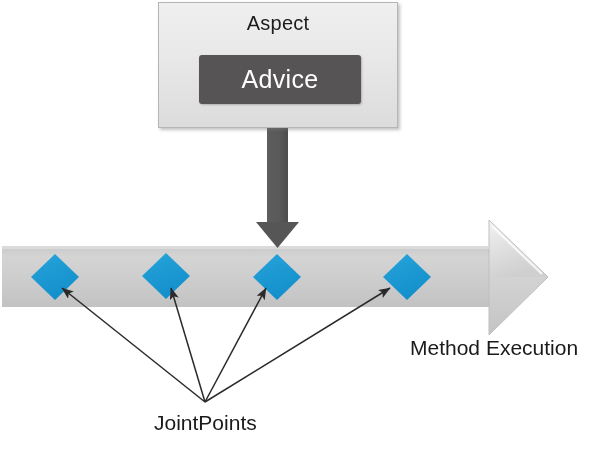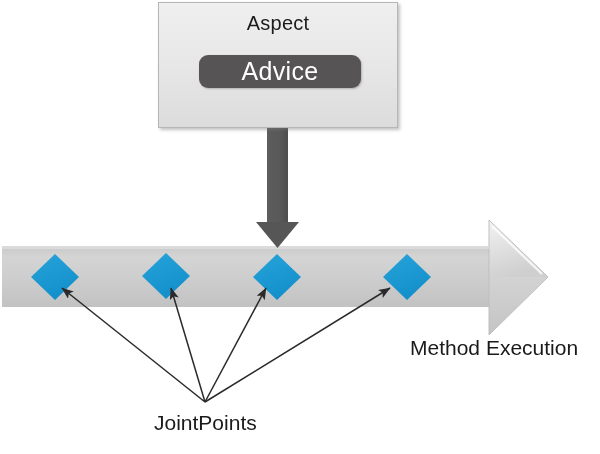--- a/index.html
+++ b/index.html
@@ -47,24 +47,24 @@
     text-align: center;
     font-size: 20px;
     color: #1c1c1c;
     letter-spacing: 0.2px;
   }
   .advice-box {
     position: absolute;
     left: 40px;
     top: 52px;
     width: 162px;
-    height: 33px;
+    height: 49px;
     box-sizing: border-box;
     background: #575456;
-    border-radius: 9px;
+    border-radius: 3px;
     box-shadow: 1px 1px 2px rgba(130,130,130,0.5);
     display: flex;
     align-items: center;
     justify-content: center;
   }
   .advice-label {
     color: #ffffff;
     font-size: 25px;
     letter-spacing: 0.3px;
   }

